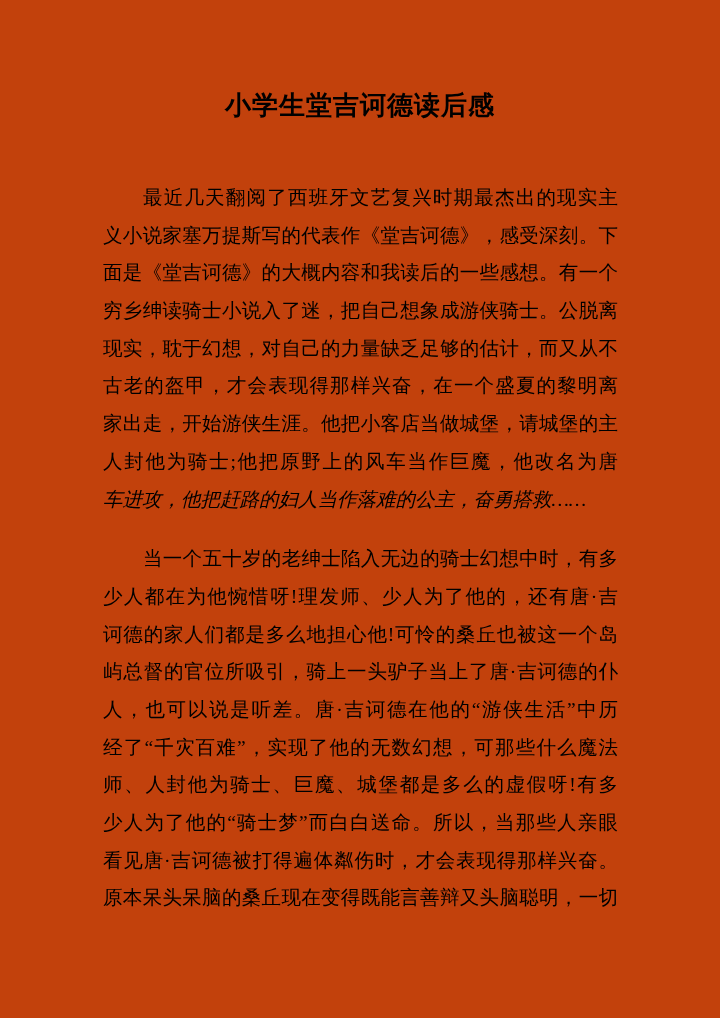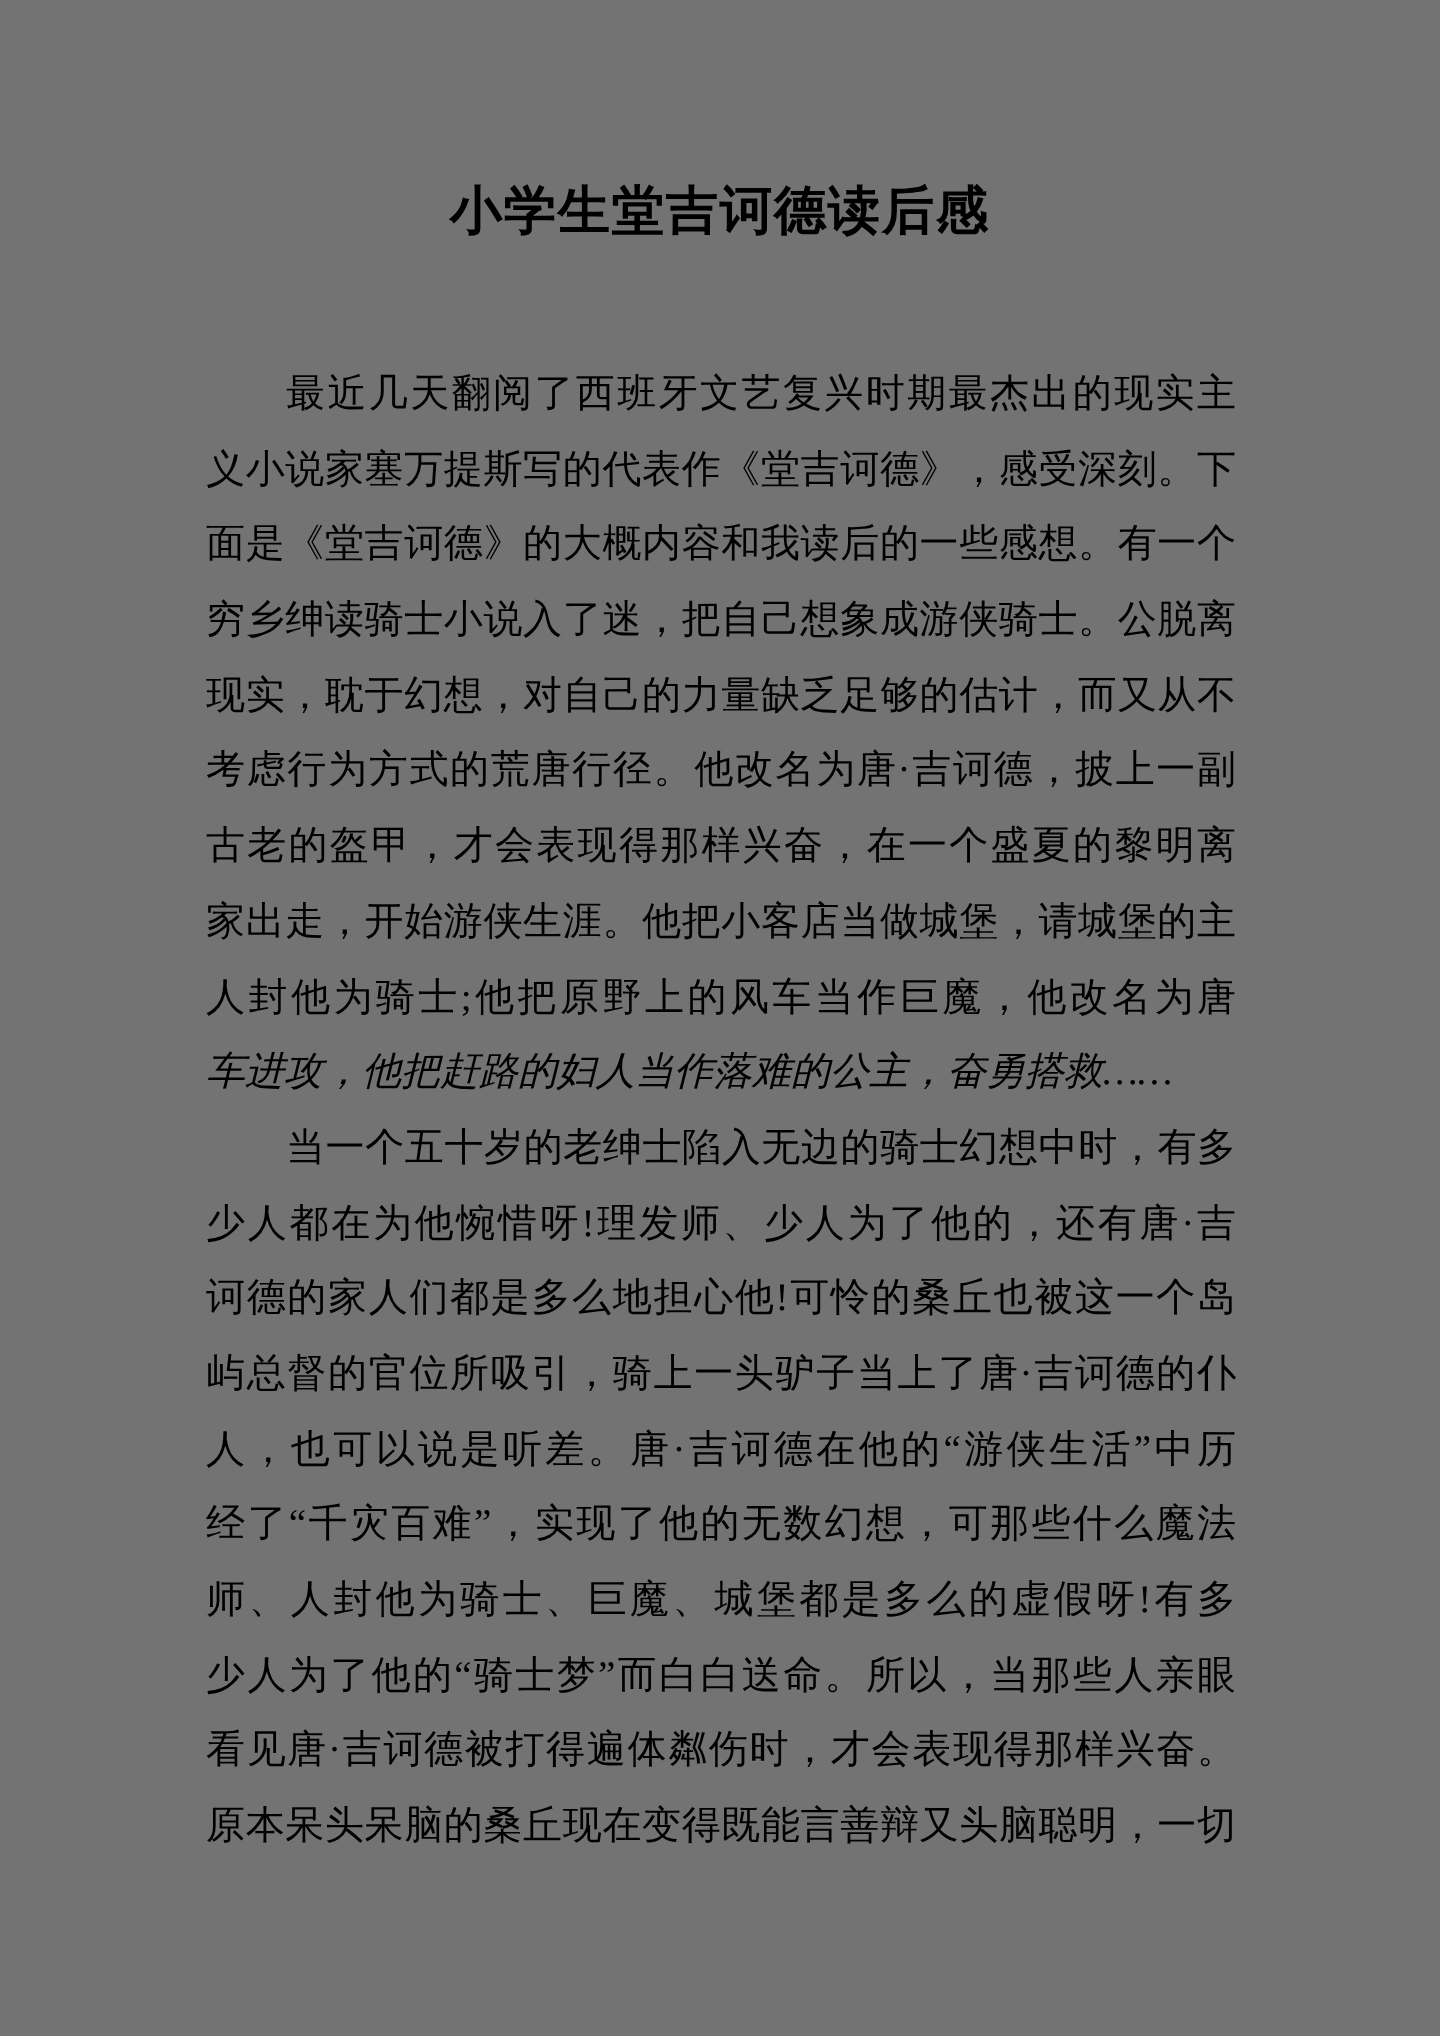--- a/index.html
+++ b/index.html
@@ -1,20 +1,20 @@
 <!DOCTYPE html>
 <html><head>
 <meta charset="utf-8">
 <style>
   html, body { margin: 0; padding: 0; }
   .page {
     position: relative;
     width: 720px;
     height: 1018px;
-    background: #737373;
+    background: #c2410c;
     overflow: hidden;
   }
   .doc-title {
     margin: 0;
     padding-top: 88px;
     text-align: center;
     font-family: "Liberation Sans", sans-serif;
     font-weight: bold;
     font-size: 26px;
     line-height: 34px;
@@ -31,38 +31,37 @@
   }
   .para { margin: 0; padding: 0; }
   .line {
     height: 37.7px;
     line-height: 37.7px;
     text-align: justify;
     text-align-last: justify;
     white-space: nowrap;
     overflow: visible;
   }
-  .line.indent { text-indent: 40px; }
+  .line.indent { text-indent: 40px; margin-top: 22px; }
   .line.para-end { text-align-last: left; font-style: italic; }
 </style>
 </head>
 <body>
 
 <div class="page">
   <h1 class="doc-title">小学生堂吉诃德读后感</h1>
 
   <div class="doc-body">
 
     <div class="para">
       <div class="line indent">最近几天翻阅了西班牙文艺复兴时期最杰出的现实主</div>
       <div class="line">义小说家塞万提斯写的代表作《堂吉诃德》，感受深刻。下</div>
       <div class="line">面是《堂吉诃德》的大概内容和我读后的一些感想。有一个</div>
       <div class="line">穷乡绅读骑士小说入了迷，把自己想象成游侠骑士。公脱离</div>
       <div class="line">现实，耽于幻想，对自己的力量缺乏足够的估计，而又从不</div>
-      <div class="line">考虑行为方式的荒唐行径。他改名为唐·吉诃德，披上一副</div>
       <div class="line">古老的盔甲，才会表现得那样兴奋，在一个盛夏的黎明离</div>
       <div class="line">家出走，开始游侠生涯。他把小客店当做城堡，请城堡的主</div>
       <div class="line">人封他为骑士;他把原野上的风车当作巨魔，他改名为唐</div>
       <div class="line para-end">车进攻，他把赶路的妇人当作落难的公主，奋勇搭救……</div>
     </div>
 
     <div class="para">
       <div class="line indent">当一个五十岁的老绅士陷入无边的骑士幻想中时，有多</div>
       <div class="line">少人都在为他惋惜呀!理发师、少人为了他的，还有唐·吉</div>
       <div class="line">诃德的家人们都是多么地担心他!可怜的桑丘也被这一个岛</div>

